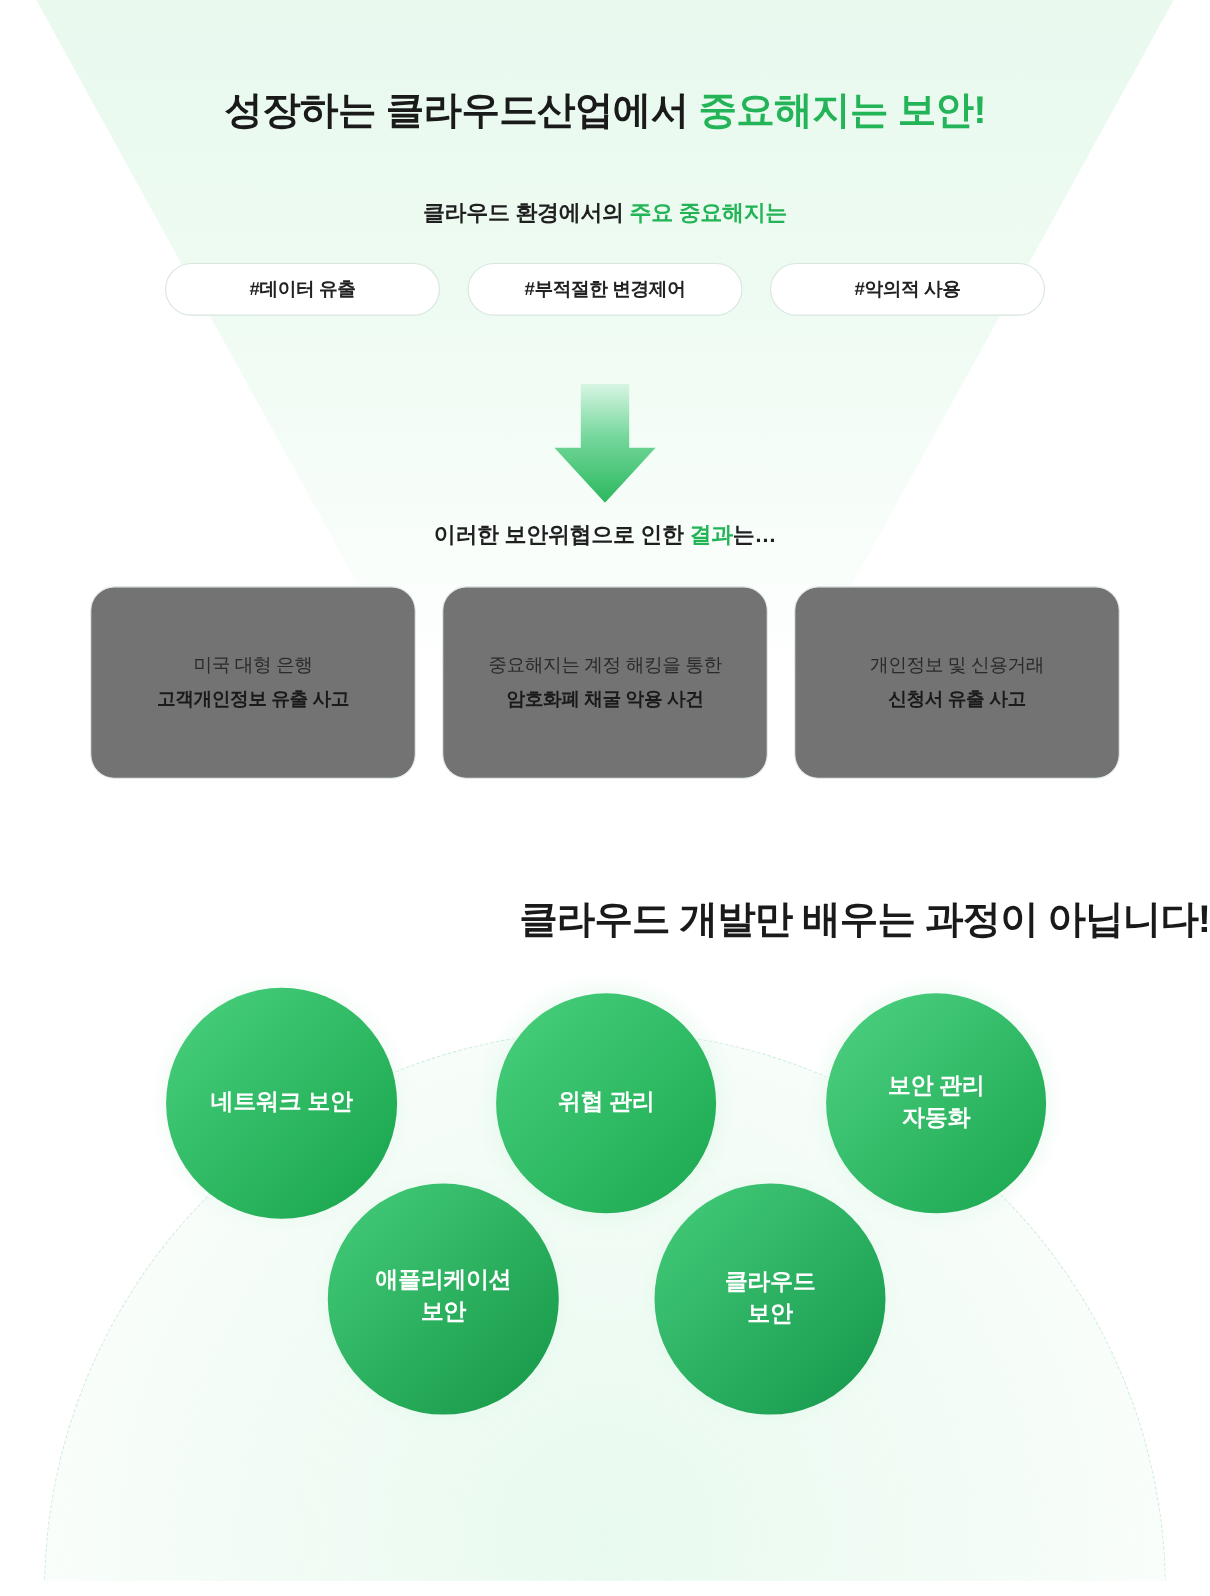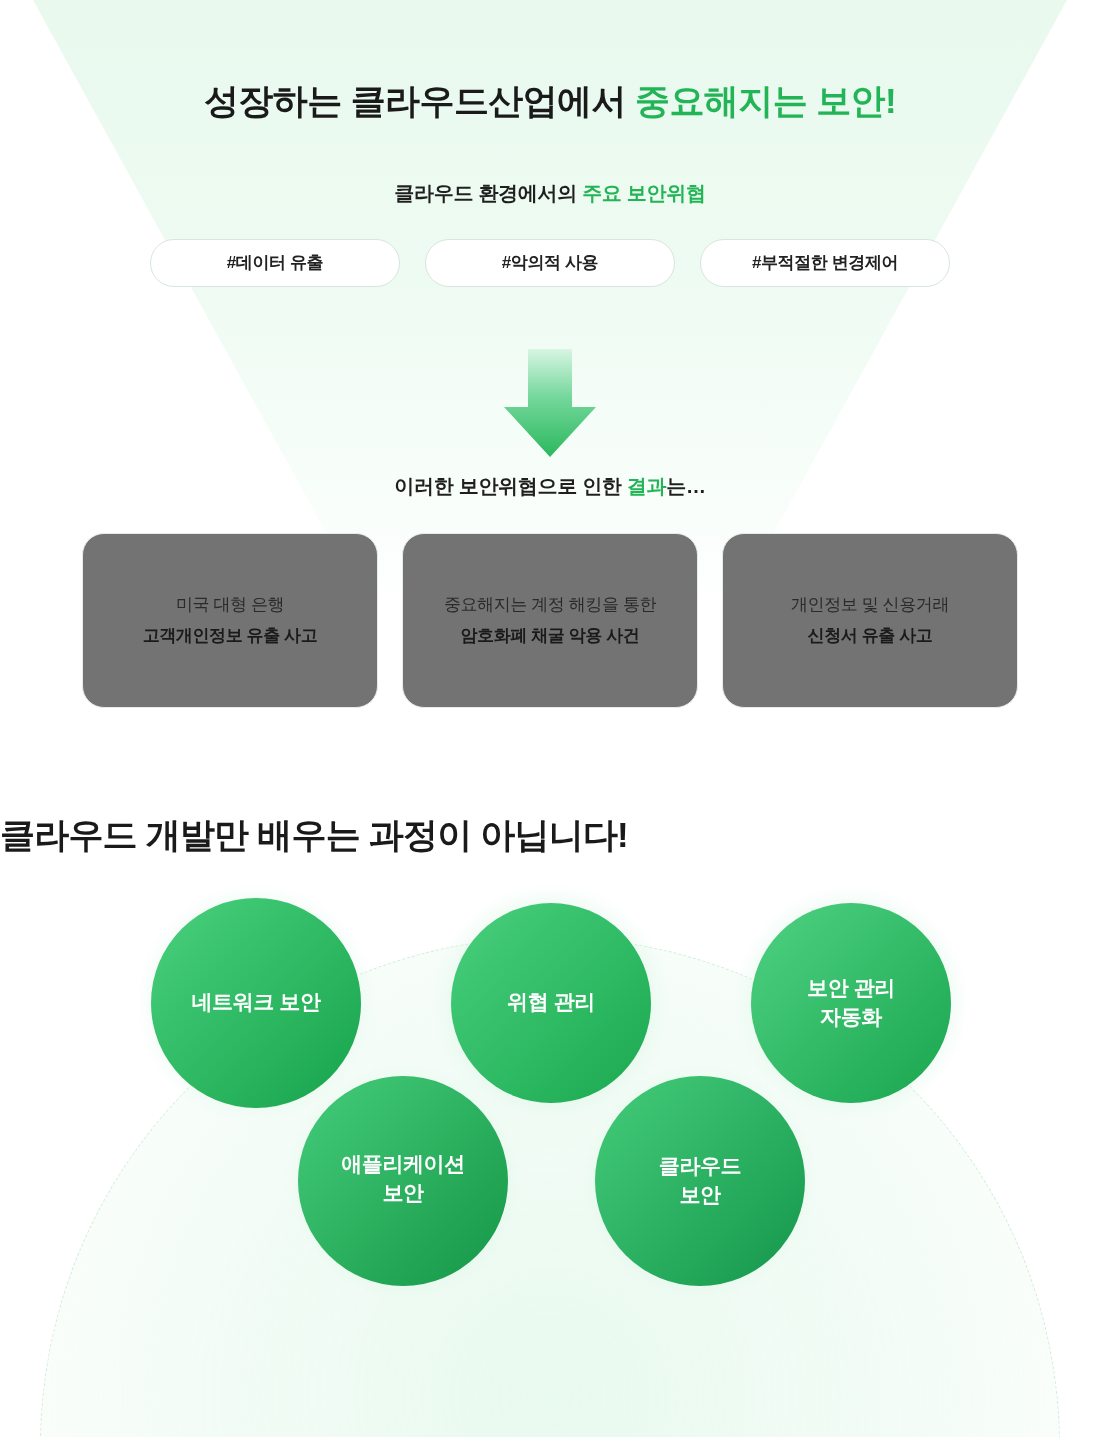--- a/index.html
+++ b/index.html
@@ -127,21 +127,21 @@
   }
   .card .line2 {
     font-size: 17px;
     font-weight: 700;
     color: #1a1a1a;
     letter-spacing: -0.4px;
   }
 
   
   .headline2 {
-    text-align: left;
+    text-align: right;
     margin-top: 104px;
     font-size: 35px;
     font-weight: 700;
     color: #1a1a1a;
     letter-spacing: -0.8px;
   }
 
   
   .cluster {
     position: relative;
@@ -188,27 +188,27 @@
 
   <div class="funnel-wash"></div>
 
   <div class="content">
 
     <div class="headline">
       <span>성장하는 클라우드산업에서 </span><span class="accent">중요해지는 보안!</span>
     </div>
 
     <div class="subhead">
-      <span>클라우드 환경에서의 </span><span class="accent">주요 보안위협</span>
+      <span>클라우드 환경에서의 </span><span class="accent">주요 중요해지는</span>
     </div>
 
     <div class="tags">
       <div class="tag">#데이터 유출</div>
+      <div class="tag">#부적절한 변경제어</div>
       <div class="tag">#악의적 사용</div>
-      <div class="tag">#부적절한 변경제어</div>
     </div>
 
     <div class="arrow-wrap">
       <svg class="arrow" viewBox="0 0 96 108">
         <defs>
           <linearGradient id="arrGrad" x1="0" y1="0" x2="0" y2="1">
             <stop offset="0%" stop-color="#d8f5e3"></stop>
             <stop offset="45%" stop-color="#74d79b"></stop>
             <stop offset="100%" stop-color="#2bb85e"></stop>
           </linearGradient>

